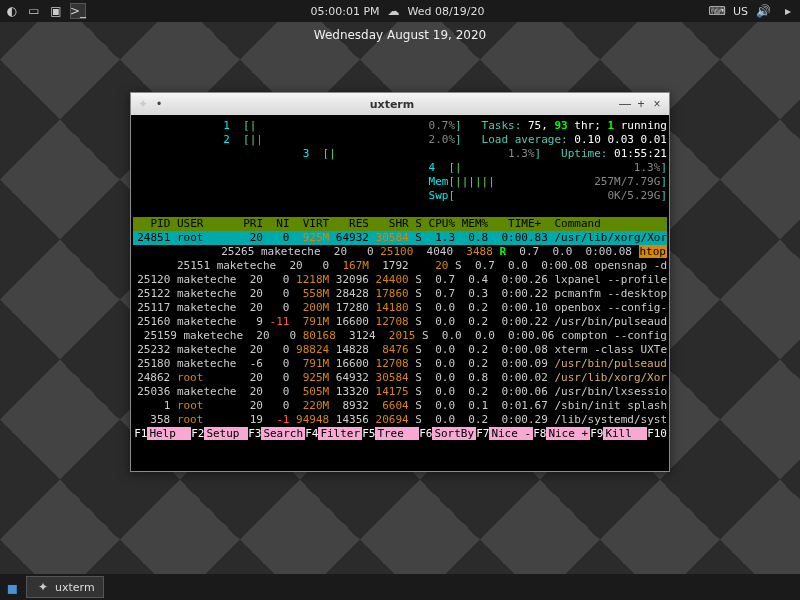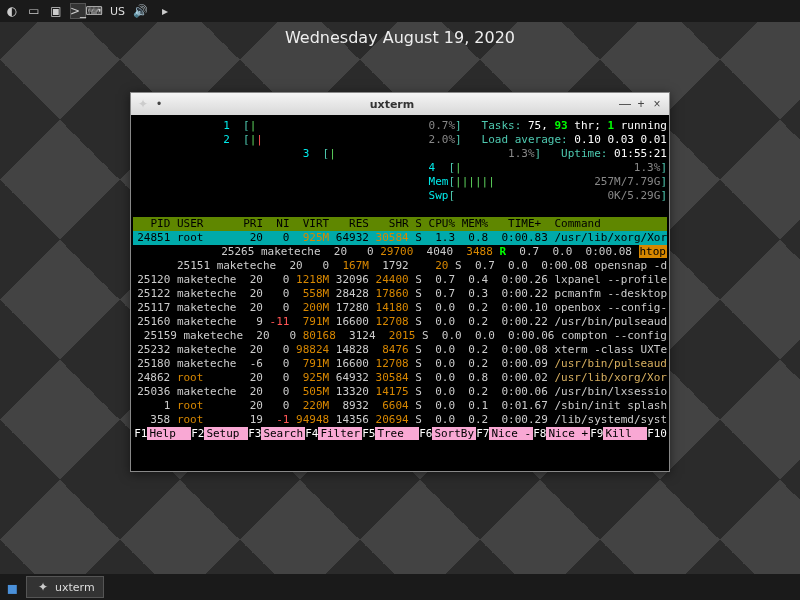--- a/index.html
+++ b/index.html
@@ -37,21 +37,21 @@
 }
 .top-panel .left { display: flex; gap: 6px; align-items: center; }
 .top-panel .center { flex: 1; text-align: center; display:flex; justify-content:center; align-items:center; gap:6px;}
 .top-panel .right { display: flex; gap: 8px; align-items: center; }
 .panel-icon { width: 16px; height: 16px; display:inline-flex; align-items:center; justify-content:center; font-size:12px; color:#ccc;}
 .term-launcher { background:#333; border:1px solid #555;}
 
 
 .desk-date {
   position: absolute; top: 28px; left: 0; right: 0;
-  text-align: center; color: #eee; font-size: 16px;
+  text-align: center; color: #eee; font-size: 12px;
   z-index: 5;
 }
 
 
 .window {
   position: absolute;
   top: 92px; left: 130px;
   width: 540px; height: 380px;
   background: #e8e8e8;
   border: 1px solid #888;
@@ -110,20 +110,25 @@
 
 <div class="desktop-bg"></div>
 
 <div class="top-panel">
   <div class="left">
     <span class="panel-icon">◐</span>
     <span class="panel-icon">▭</span>
     <span class="panel-icon">▣</span>
     <span class="panel-icon term-launcher">&gt;_</span>
   </div>
+  <div class="center">
+    <span>05:00:01 PM</span>
+    <span class="panel-icon">☁</span>
+    <span>Wed 08/19/20</span>
+  </div>
   <div class="right">
     <span class="panel-icon">⌨</span>
     <span>US</span>
     <span class="panel-icon">🔊</span>
     <span class="panel-icon">▸</span>
   </div>
 </div>
 
 <div class="desk-date">Wednesday August 19, 2020</div>
 
@@ -138,21 +143,21 @@
   </div>
   <div class="term" id="term">  <span class="c-cyan">1</span>  <span class="c-teal">[</span><span class="c-green">|</span>                         <span class="c-grey"> 0.7%</span><span class="c-teal">]</span>   <span class="c-teal">Tasks:</span> <span class="c-white">75, </span><span class="c-bgreen">93</span><span class="c-white"> thr; </span><span class="c-bgreen">1</span><span class="c-white"> running</span>
   <span class="c-cyan">2</span>  <span class="c-teal">[</span><span class="c-green">|</span><span class="c-red">|</span>                        <span class="c-grey"> 2.0%</span><span class="c-teal">]</span>   <span class="c-teal">Load average:</span> <span class="c-white">0.10 0.03 0.01</span>
   <span class="c-cyan">3</span>  <span class="c-teal">[</span><span class="c-green">|</span>                         <span class="c-grey"> 1.3%</span><span class="c-teal">]</span>   <span class="c-teal">Uptime:</span> <span class="c-white">01:55:21</span>
   <span class="c-cyan">4</span>  <span class="c-teal">[</span><span class="c-green">|</span>                         <span class="c-grey"> 1.3%</span><span class="c-teal">]</span>
   <span class="c-cyan">Mem</span><span class="c-teal">[</span><span class="c-green">||||||</span>              <span class="c-grey"> 257M/7.79G</span><span class="c-teal">]</span>
   <span class="c-cyan">Swp</span><span class="c-teal">[</span>                      <span class="c-grey"> 0K/5.29G</span><span class="c-teal">]</span>
 
 <span class="hdr-row">  PID USER      PRI  NI  VIRT   RES   SHR S CPU% MEM%   TIME+  Command          </span>
 <span class="sel-row">24851 root       20   0 <span class="c-orange"> 925M</span> 64932 <span class="c-orange">30584</span> S  1.3  0.8  0:00.83 /usr/lib/xorg/Xor</span>
-25265 maketeche  20   0 <span class="c-orange">29700</span>  4040 <span class="c-orange"> 3488</span> <span class="c-bgreen">R</span>  0.7  0.0  0:00.08 <span class="orangebg">htop</span>
+25265 maketeche  20   0 <span class="c-orange">25100</span>  4040 <span class="c-orange"> 3488</span> <span class="c-bgreen">R</span>  0.7  0.0  0:00.08 <span class="orangebg">htop</span>
 25151 maketeche  20   0 <span class="c-orange"> 167M</span>  1792 <span class="c-orange">   20</span> S  0.7  0.0  0:00.08 opensnap -d
 25120 maketeche  20   0 <span class="c-orange">1218M</span> 32096 <span class="c-orange">24400</span> S  0.7  0.4  0:00.26 lxpanel --profile
 25122 maketeche  20   0 <span class="c-orange"> 558M</span> 28428 <span class="c-orange">17860</span> S  0.7  0.3  0:00.22 pcmanfm --desktop
 25117 maketeche  20   0 <span class="c-orange"> 200M</span> 17280 <span class="c-orange">14180</span> S  0.0  0.2  0:00.10 openbox --config-
 25160 maketeche   9 <span class="c-red">-11</span> <span class="c-orange"> 791M</span> 16600 <span class="c-orange">12708</span> S  0.0  0.2  0:00.22 /usr/bin/pulseaud
 25159 maketeche  20   0 <span class="c-orange">80168</span>  3124 <span class="c-orange"> 2015</span> S  0.0  0.0  0:00.06 compton --config
 25232 maketeche  20   0 <span class="c-orange">98824</span> 14828 <span class="c-orange"> 8476</span> S  0.0  0.2  0:00.08 xterm -class UXTe
 25180 maketeche  -6   0 <span class="c-orange"> 791M</span> 16600 <span class="c-orange">12708</span> S  0.0  0.2  0:00.09 <span class="c-yellow">/usr/bin/pulseaud</span>
 24862 <span class="c-orange">root     </span>  20   0 <span class="c-orange"> 925M</span> 64932 <span class="c-orange">30584</span> S  0.0  0.8  0:00.02 <span class="c-yellow">/usr/lib/xorg/Xor</span>
 25036 maketeche  20   0 <span class="c-orange"> 505M</span> 13320 <span class="c-orange">14175</span> S  0.0  0.2  0:00.06 /usr/bin/lxsessio

